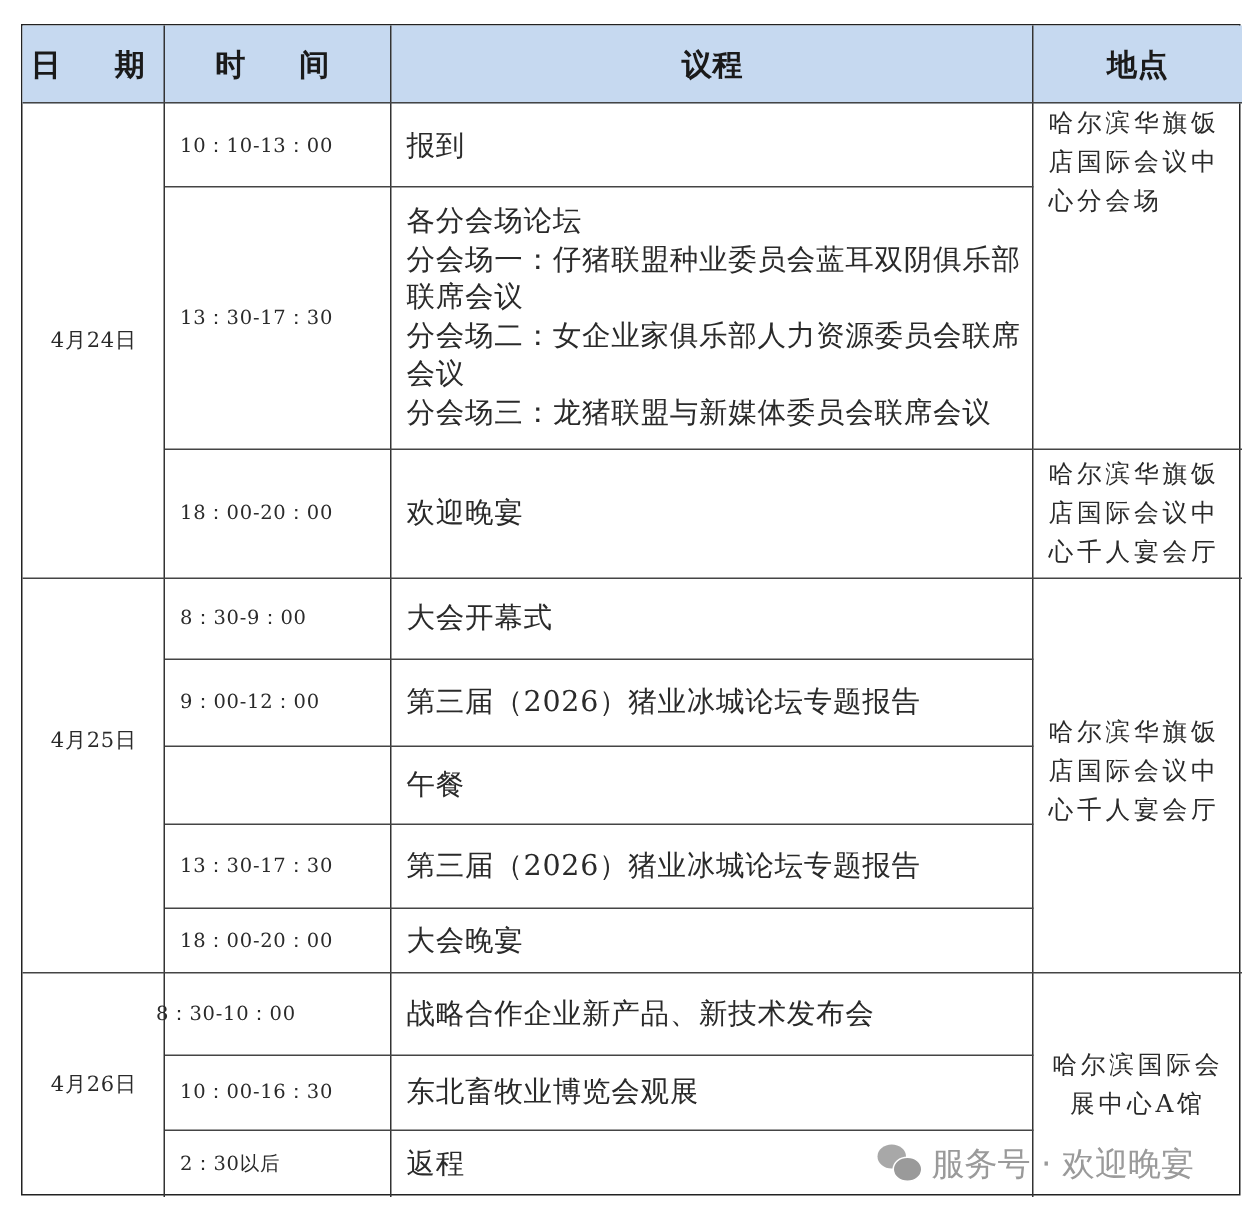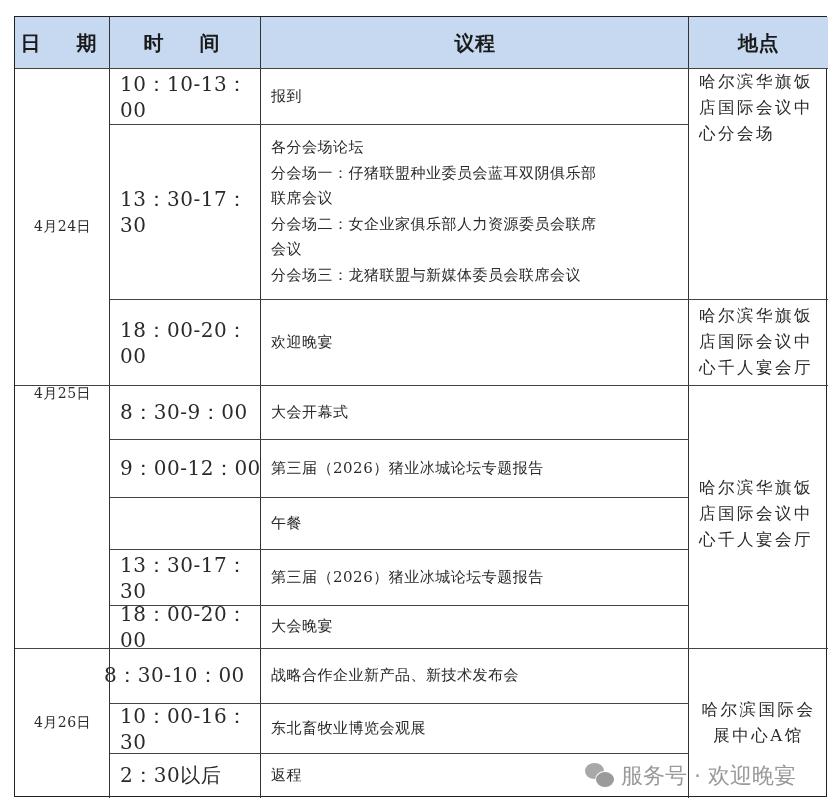--- a/index.html
+++ b/index.html
@@ -1,28 +1,28 @@
 <!DOCTYPE html>
 <html><head>
 <meta charset="utf-8">
 <style>
   html, body { margin: 0; padding: 0; background: #ffffff; }
   body { width: 838px; height: 808px; position: relative; overflow: hidden;
          font-family: "DejaVu Serif", "Liberation Serif", serif; color: #2a2a2a; }
   .tbl { position: absolute; left: 14px; top: 16px; width: 813px; height: 781px;
          border: 1.5px solid #222; box-sizing: border-box; }
   .cell { position: absolute; box-sizing: border-box; display: flex; align-items: center;
-          font-size: 15px; letter-spacing: 0.5px; }
+          font-size: 19px; letter-spacing: 0.5px; }
   .hdr { background: #c6d9f0; justify-content: center; font-family: "DejaVu Sans", "Liberation Sans", sans-serif;
          font-size: 20px; font-weight: bold; color: #1a1a1a; }
   .vline { position: absolute; width: 0; border-left: 1.5px solid #333; }
   .hline { position: absolute; height: 0; border-top: 1.2px solid #444; }
   .agenda { padding-left: 10px; }
   .agenda-multi { flex-direction: column; align-items: flex-start; justify-content: center; line-height: 25.5px; padding-left: 10px; }
-  .time { padding-left: 10px; font-size: 20px; }
+  .time { padding-left: 10px; font-size: 13px; }
   .date { justify-content: center; font-size: 14px; }
   .loc { padding: 0 10px; line-height: 26px; font-size: 16.5px; letter-spacing: 2.5px; }
   .watermark { position: absolute; left: 585px; top: 760px; height: 32px; display: flex; align-items: center;
                font-family: "DejaVu Sans", "Liberation Sans", sans-serif; font-size: 22px; color: #9a9a9a; }
   .wm-icon { width: 30px; height: 26px; position: relative; margin-right: 6px; }
   .bub1 { position: absolute; left: 0; top: 0; width: 19px; height: 16px; background: #a8a8a8; border-radius: 50%; }
   .bub2 { position: absolute; left: 10px; top: 8px; width: 18px; height: 15px; background: #9a9a9a; border-radius: 50%; border: 1.5px solid #fff; }
 </style>
 </head>
 <body>
@@ -66,21 +66,21 @@
     <span>分会场二：女企业家俱乐部人力资源委员会联席</span>
     <span>会议</span>
     <span>分会场三：龙猪联盟与新媒体委员会联席会议</span>
   </div>
   <div class="cell loc" style="left:674px;top:52px;width:139px;height:230px;align-items:flex-start;">哈尔滨华旗饭店国际会议中心分会场</div>
 
   <div class="cell time" style="left:95px;top:282px;width:151px;height:86px;">18：00-20：00</div>
   <div class="cell agenda" style="left:246px;top:282px;width:428px;height:86px;text-align:center;">欢迎晚宴</div>
   <div class="cell loc" style="left:674px;top:282px;width:139px;height:86px;">哈尔滨华旗饭店国际会议中心千人宴会厅</div>
 
-  <div class="cell date" style="left:0;top:368px;width:95px;height:263px;align-items:flex-start;">4月25日</div>
+  <div class="cell date" style="left:0;top:368px;width:95px;height:263px;align-items:flex-start;padding-top:100px;">4月25日</div>
   <div class="cell time" style="left:95px;top:368px;width:151px;height:54px;">8：30-9：00</div>
   <div class="cell agenda" style="left:246px;top:368px;width:428px;height:54px;">大会开幕式</div>
   <div class="cell time" style="left:95px;top:422px;width:151px;height:58px;">9：00-12：00</div>
   <div class="cell agenda" style="left:246px;top:422px;width:428px;height:58px;">第三届（2026）猪业冰城论坛专题报告</div>
   <div class="cell agenda" style="left:246px;top:480px;width:428px;height:52px;">午餐</div>
   <div class="cell time" style="left:95px;top:532px;width:151px;height:56px;">13：30-17：30</div>
   <div class="cell agenda" style="left:246px;top:532px;width:428px;height:56px;">第三届（2026）猪业冰城论坛专题报告</div>
   <div class="cell time" style="left:95px;top:588px;width:151px;height:43px;">18：00-20：00</div>
   <div class="cell agenda" style="left:246px;top:588px;width:428px;height:43px;">大会晚宴</div>
   <div class="cell loc" style="left:674px;top:368px;width:139px;height:263px;align-items:flex-start;padding-top:90px;">哈尔滨华旗饭店国际会议中心千人宴会厅</div>

